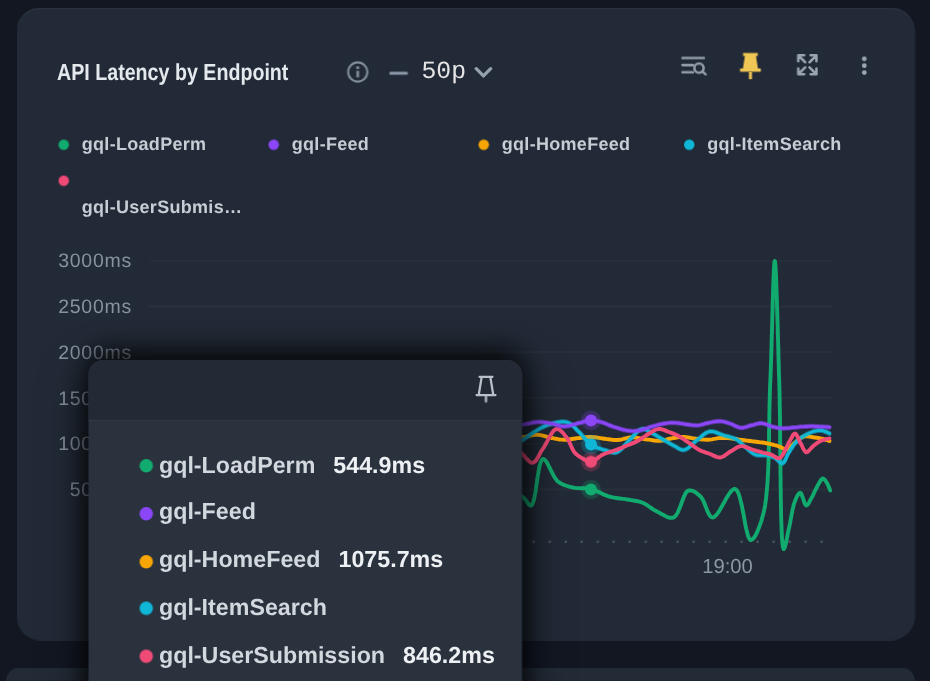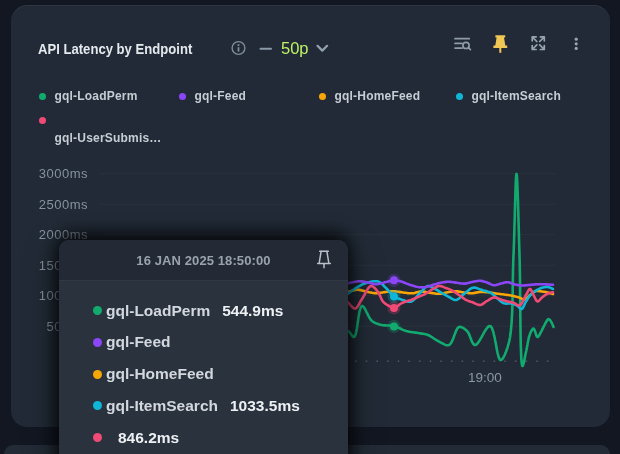--- a/index.html
+++ b/index.html
@@ -5,21 +5,21 @@
   font-family:"Liberation Sans", sans-serif; position:relative; }
 .card { position:absolute; left:11px; top:5px; width:599px; height:422px;
   background:#212a36; border-radius:16px;
   box-shadow:inset 0 1px 0 rgba(255,255,255,.06); }
 .panel2 { position:absolute; left:4px; top:445px; width:606px; height:9px;
   background:#222b36; border-radius:12px 12px 0 0; }
 .title { position:absolute; left:38px; top:41px; font-size:15.5px; font-weight:700;
   color:#e4e9ed; line-height:15px; transform:scaleX(.845); transform-origin:0 0;
   white-space:nowrap; }
 .p50 { position:absolute; left:281px; top:39.5px; font-size:16.5px; font-weight:400;
-  color:#bef264; line-height:16px; }
+  color:#e5e5e5; line-height:16px;font-family:Liberation Mono, monospace; }
 .ldot { position:absolute; width:7.2px; height:7.2px; border-radius:50%; }
 .ltxt { position:absolute; font-size:12px; font-weight:700; color:#c6cdd4;
   line-height:13px; letter-spacing:.2px; white-space:nowrap; }
 .chart { position:absolute; left:0; top:0; z-index:2; }
 .tooltip { position:absolute; left:59px; top:240px; width:289px; height:235px;
   background:#2a323e; border-radius:10px; z-index:5;
   box-shadow:0 12px 32px rgba(0,0,0,.55), 0 0 20px rgba(0,0,0,.55), 0 -8px 16px rgba(0,0,0,.5); }
 .thead { position:absolute; left:0; top:0; width:100%; height:41px; background:#232a35;
   border-radius:10px 10px 0 0; border-bottom:1px solid #313944; }
 .tdate { position:absolute; left:0; top:12.5px; width:100%; text-align:center;
@@ -138,21 +138,20 @@
 <span class="ldot" style="left:178.9px;top:92.9px;background:#8b46f8"></span>
 <span class="ltxt" style="left:194.5px;top:90.0px">gql-Feed</span>
 <span class="ldot" style="left:318.9px;top:92.9px;background:#f7a606"></span>
 <span class="ltxt" style="left:334.5px;top:90.0px">gql-HomeFeed</span>
 <span class="ldot" style="left:455.9px;top:92.9px;background:#10b6d6"></span>
 <span class="ltxt" style="left:471.5px;top:90.0px">gql-ItemSearch</span>
 <span class="ldot" style="left:38.9px;top:117.2px;background:#f04a77"></span>
 <span class="ltxt" style="left:54.5px;top:132px">gql-UserSubmis…</span>
 <div class="tooltip">
   <div class="thead">
-    <div class="tdate">16 JAN 2025 18:50:00</div>
     <svg width="24" height="26" style="position:absolute;right:12px;top:5px" viewBox="0 0 24 26">
       <g stroke="#b9c1c9" stroke-width="1.5" fill="none" stroke-linejoin="round" stroke-linecap="round">
         <path d="M7.7 6.2 h8.6"></path>
         <path d="M9.1 6.4 l-1.9 11.6"></path>
         <path d="M14.9 6.4 l1.9 11.6"></path>
         <path d="M5.7 18.4 h12.6"></path>
         <path d="M12 19.3 v3.4"></path>
       </g>
     </svg>
   </div>
@@ -161,22 +160,23 @@
       <span class="tname">gql-LoadPerm</span>
       <span class="tval">544.9ms</span>
     </div>
     <div class="trow" style="top:91.9px">
       <span class="tdot" style="background:#8b46f8"></span>
       <span class="tname">gql-Feed</span>
     </div>
     <div class="trow" style="top:123.6px">
       <span class="tdot" style="background:#f7a606"></span>
       <span class="tname">gql-HomeFeed</span>
+      <span class="tval">1075.7ms</span>
     </div>
     <div class="trow" style="top:155.3px">
       <span class="tdot" style="background:#10b6d6"></span>
       <span class="tname">gql-ItemSearch</span>
-      <span class="tval">1033.5ms</span>
     </div>
     <div class="trow" style="top:187.0px">
       <span class="tdot" style="background:#f04a77"></span>
+      <span class="tname">gql-UserSubmission</span>
       <span class="tval">846.2ms</span>
     </div>
 </div>
 </body></html>

